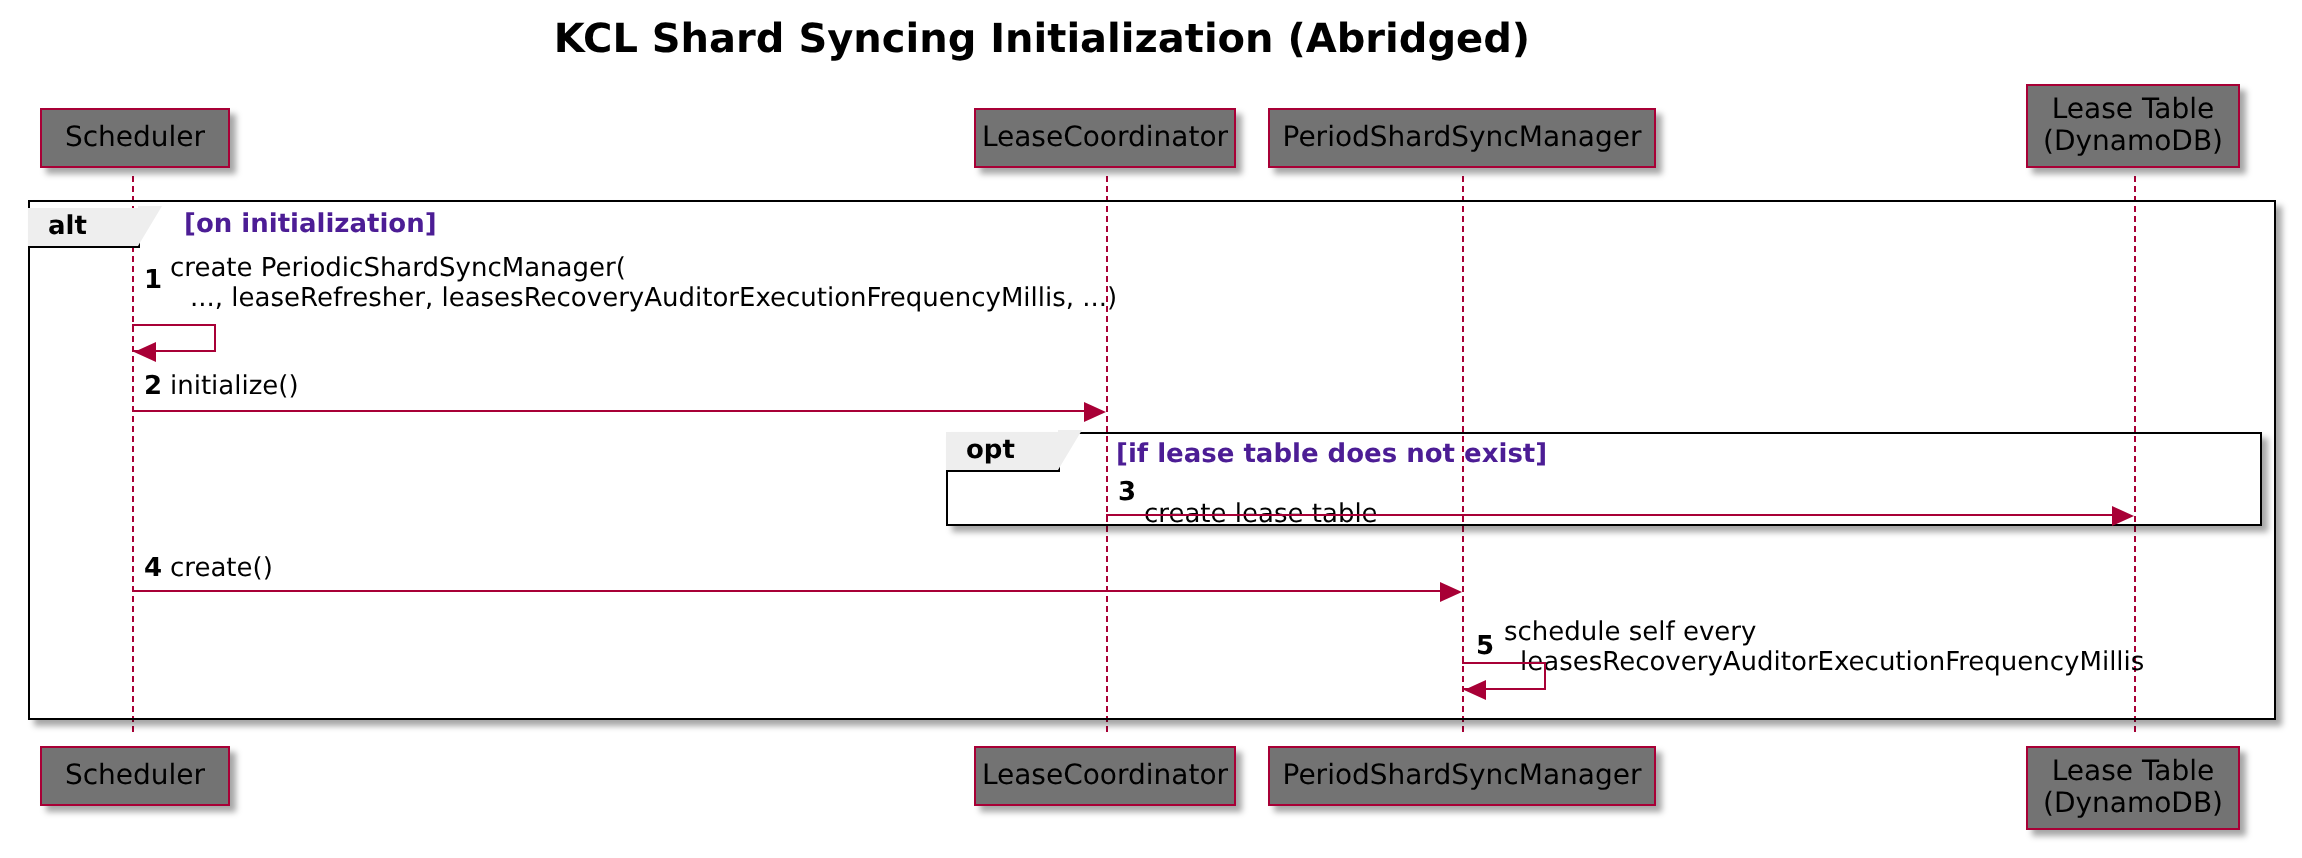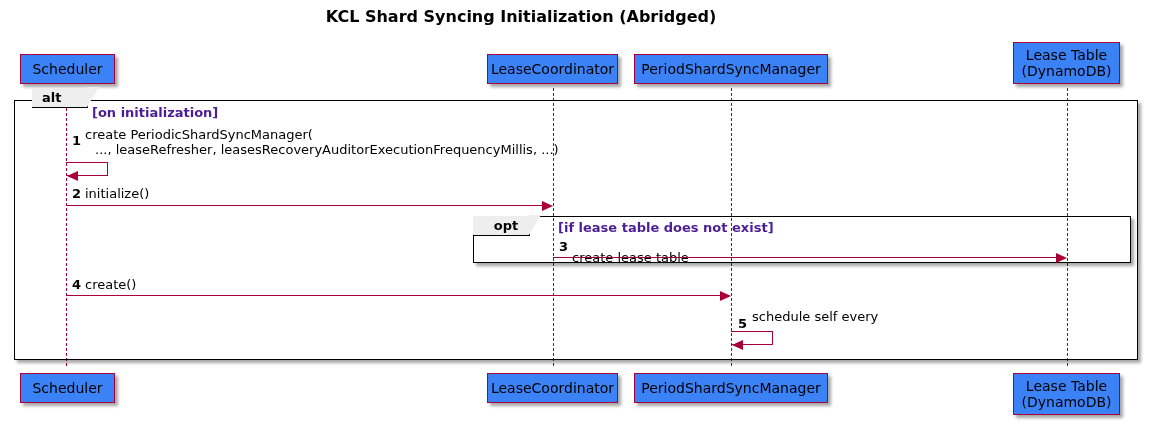--- a/index.html
+++ b/index.html
@@ -19,29 +19,29 @@
     left: 0; top: 0;
     width: 1151px;
     height: 429px;
   }
   .title {
     position: absolute;
     left: 0;
     top: 7px;
     width: 1042px;
     text-align: center;
-    font-size: 16px;
+    font-size: 20px;
     font-weight: bold;
     color: #000000;
     white-space: nowrap;
   }
   
   .participant {
     position: absolute;
-    background: #3b82f6;
+    background: #737373;
     border: 1.5px solid #A80036;
     box-shadow: 3px 3px 3px rgba(0,0,0,0.35);
     box-sizing: border-box;
     display: flex;
     flex-direction: column;
     align-items: center;
     justify-content: center;
     font-size: 14px;
     color: #000000;
     line-height: 16px;
@@ -152,42 +152,42 @@
   </div>
   <div class="participant" style="left:634px; top:54px; width:194px; height:30px;">
     <span class="pline">PeriodShardSyncManager</span>
   </div>
   <div class="participant" style="left:1013px; top:42px; width:107px; height:42px;">
     <span class="pline">Lease Table</span>
     <span class="pline">(DynamoDB)</span>
   </div>
 
   <div class="fragment" style="left:14px; top:100px; width:1124px; height:260px;"></div>
-  <div class="fragment-tab" style="left:14px; top:88px; width:56px;margin-left:18px;">
+  <div class="fragment-tab" style="left:14px; top:104px; width:56px;">
     <span>alt</span>
   </div>
   <div class="fragment-guard" style="left:92px; top:105px;">[on initialization]</div>
 
   <div class="msg-label" style="left:72px; top:133px;">
     <span class="msg-num">1</span>
   </div>
   <div class="msg-label" style="left:95px; top:142px;">..., leaseRefresher, leasesRecoveryAuditorExecutionFrequencyMillis, ...)</div>
   <div class="msg-label" style="left:85px; top:127px;">create PeriodicShardSyncManager(</div>
   <div class="selfmsg" style="left:66px; top:162px; width:42px; height:14px;"></div>
   <div class="arrow-left" style="left:67px; top:171px;"></div>
 
   <div class="msg-label" style="left:72px; top:186px;">
     <span class="msg-num">2</span>
   </div>
   <div class="msg-label" style="left:85px; top:186px;">initialize()</div>
   <div class="msg-line" style="left:66px; top:205px; width:478px;"></div>
   <div class="arrow-right" style="left:542px; top:201px;"></div>
 
   <div class="fragment" style="left:473px; top:216px; width:658px; height:47px;"></div>
-  <div class="fragment-tab" style="left:473px; top:216px; width:57px;justify-content:center;">
+  <div class="fragment-tab" style="left:473px; top:216px; width:57px;">
     <span>opt</span>
   </div>
   <div class="fragment-guard" style="left:558px; top:220px;">[if lease table does not exist]</div>
 
   <div class="msg-label" style="left:559px; top:239px;">
     <span class="msg-num">3</span>
   </div>
   <div class="msg-label" style="left:572px; top:250px;text-align:right;">create lease table</div>
   <div class="msg-line" style="left:553px; top:257px; width:504px;"></div>
   <div class="arrow-right" style="left:1056px; top:253px;"></div>
@@ -196,20 +196,21 @@
     <span class="msg-num">4</span>
   </div>
   <div class="msg-label" style="left:85px; top:277px;">create()</div>
   <div class="msg-line" style="left:66px; top:295px; width:656px;"></div>
   <div class="arrow-right" style="left:720px; top:291px;"></div>
 
   <div class="msg-label" style="left:738px; top:316px;">
     <span class="msg-num">5</span>
   </div>
   <div class="msg-label" style="left:752px; top:309px;">schedule self every</div>
+  <div class="msg-label" style="left:760px; top:324px;">leasesRecoveryAuditorExecutionFrequencyMillis</div>
   <div class="selfmsg" style="left:731px; top:331px; width:42px; height:14px;"></div>
   <div class="arrow-left" style="left:732px; top:340px;"></div>
 
   <div class="participant" style="left:20px; top:373px; width:95px; height:30px;">
     <span class="pline">Scheduler</span>
   </div>
   <div class="participant" style="left:487px; top:373px; width:131px; height:30px;">
     <span class="pline">LeaseCoordinator</span>
   </div>
   <div class="participant" style="left:634px; top:373px; width:194px; height:30px;">

